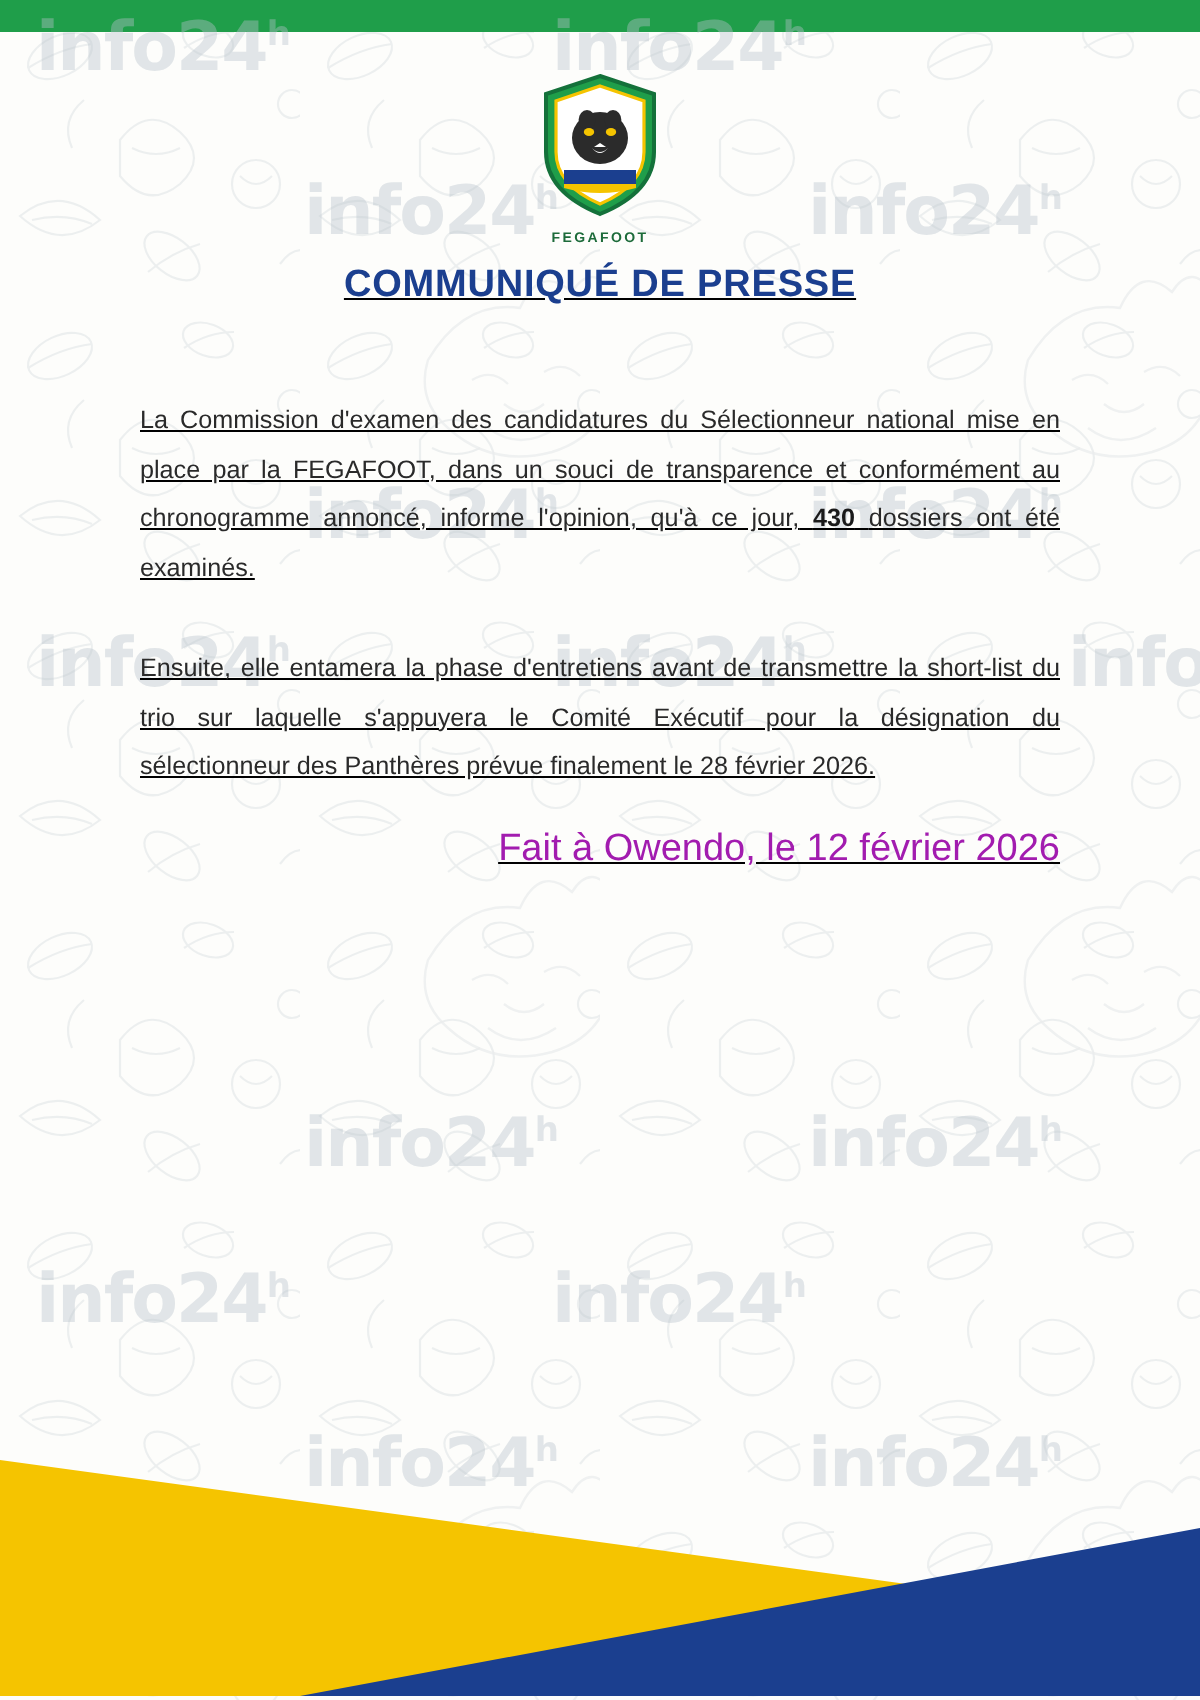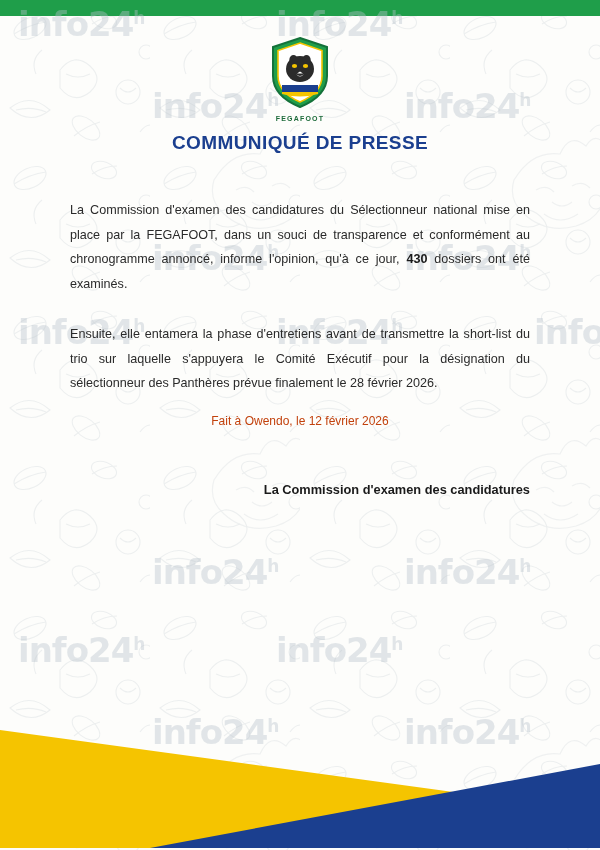--- a/index.html
+++ b/index.html
@@ -96,20 +96,21 @@
     color: #1d6b3a;
     font-family: "Liberation Sans", sans-serif;
   }
 
   
   .doc {
     position: absolute;
     top: 132px;
     left: 0;
     width: 600px;
+    text-decoration: underline;
   }
   .doc-title {
     text-align: center;
     font-size: 19px;
     font-weight: 700;
     color: #1b3f8f;
     letter-spacing: 0.4px;
     margin: 0 0 44px 0;
     font-family: "Liberation Sans", sans-serif;
   }
@@ -131,23 +132,23 @@
   p.para.last {
     margin-bottom: 18px;
   }
   .bold-num {
     font-weight: 700;
     color: #1a1a1a;
   }
 
   .place-date {
     margin: 0 0 54px 0;
-    text-align: center;
-    font-size: 12px;
-    color: #c2410c;
+    text-align: right;
+    font-size: 19px;
+    color: #a21caf;
     font-family: "Liberation Sans", sans-serif;
   }
 
   .signature {
     margin: 0;
     text-align: right;
     font-size: 12.8px;
     font-weight: 700;
     color: #1a1a1a;
     font-family: "Liberation Sans", sans-serif;
@@ -241,21 +242,20 @@
         <span>La Commission d'examen des candidatures du Sélectionneur national mise en place par la FEGAFOOT, dans un souci de transparence et conformément au chronogramme annoncé, informe l'opinion, qu'à ce jour,</span>
         <span class="bold-num">430</span>
         <span>dossiers ont été examinés.</span>
       </p>
 
 
       <p class="para last">Ensuite, elle entamera la phase d'entretiens avant de transmettre la short-list du trio sur laquelle s'appuyera le Comité Exécutif pour la désignation du sélectionneur des Panthères prévue finalement le 28 février 2026.</p>
 
       <p class="place-date">Fait à Owendo, le 12 février 2026</p>
 
-      <p class="signature">La Commission d'examen des candidatures</p>
     </div>
   </div>
 
   <svg class="bottom-wedges" width="600" height="130" viewBox="0 0 600 130" aria-hidden="true">
     <polygon points="0,128 0,10 600,92 600,128" fill="#f5c400"></polygon>
     <polygon points="600,44 600,128 150,128" fill="#1b3f8f"></polygon>
     <polygon points="0,122 0,128 600,128 600,120 300,128" fill="#1f9e4a" opacity="0"></polygon>
   </svg>
 
 </div>

